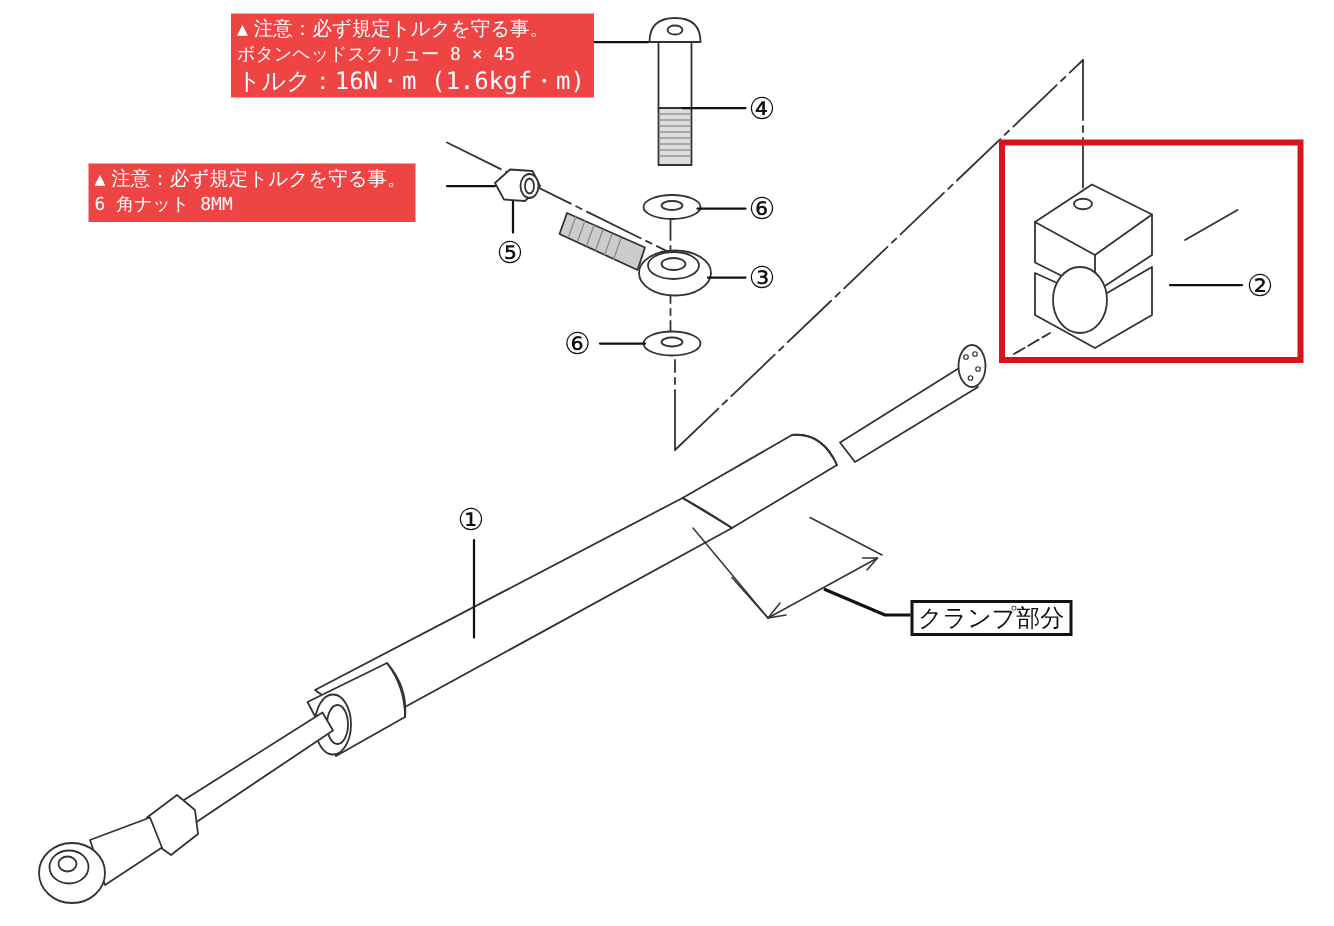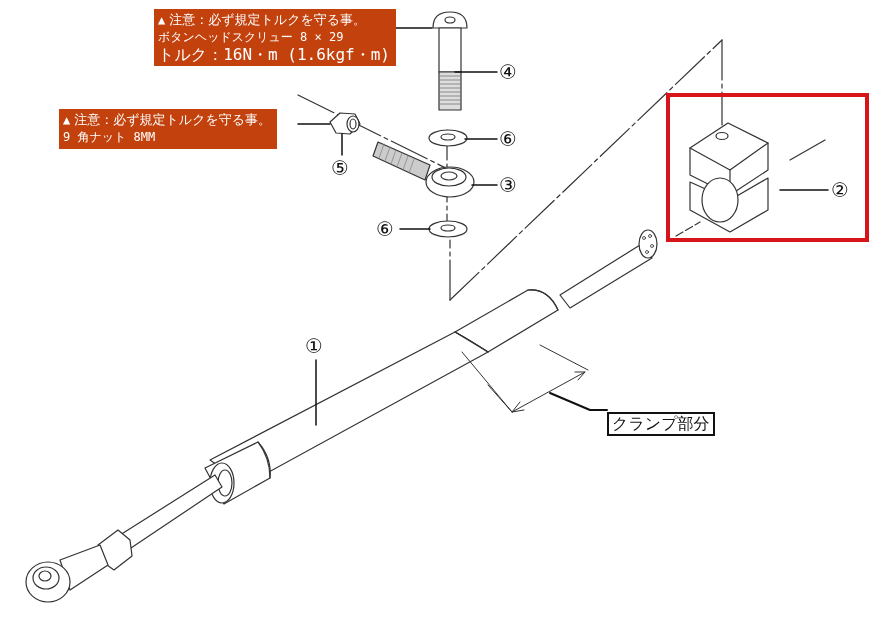--- a/index.html
+++ b/index.html
@@ -1,18 +1,18 @@
 <!DOCTYPE html>
 <html><head>
 <meta charset="utf-8">
 <style>
   html,body{margin:0;padding:0;background:#fff;}
   body{width:889px;height:617px;position:relative;overflow:hidden;font-family:"DejaVu Sans","Liberation Sans",sans-serif;}
   svg.art{position:absolute;left:0;top:0;}
-  .note{position:absolute;background:#c2410c;color:#fff;font-family:"DejaVu Sans Mono","Liberation Mono",monospace;padding:2px 6px 3px 4px;line-height:17px;}
+  .note{position:absolute;background:#ef4444;color:#fff;font-family:"DejaVu Sans Mono","Liberation Mono",monospace;padding:2px 6px 3px 4px;line-height:17px;}
   .note .l1{font-size:13px;display:block;white-space:nowrap;}
   .note .l2{font-size:12px;display:block;white-space:nowrap;}
   .note .l3{font-size:16px;display:block;white-space:nowrap;}
   .warn{display:inline-block;margin-right:4px;font-size:12px;}
   .callout{position:absolute;font-size:20px;line-height:20px;color:#111;font-family:"DejaVu Sans",sans-serif;}
   .clamp-label{position:absolute;border:2px solid #111;background:#fff;font-size:16px;padding:0 3px;line-height:20px;color:#111;white-space:nowrap;}
   .highlight{position:absolute;border:4px solid #d7141a;box-sizing:border-box;}
 </style>
 </head>
 <body>
@@ -141,30 +141,30 @@
     <line x1="780" y1="190" x2="828" y2="190"></line>
     <line x1="316" y1="360" x2="316" y2="425"></line>
     <line x1="392" y1="28" x2="432" y2="28"></line>
   </g>
 </svg>
 
 <div class="highlight" style="left:666px;top:93px;width:203px;height:149px;"></div>
 
 <div class="note" style="left:154px;top:9px;">
   <span class="l1"><span class="warn">▲</span><span>注意：必ず規定トルクを守る事。</span></span>
-  <span class="l2">ボタンヘッドスクリュー 8 × 29</span>
+  <span class="l2">ボタンヘッドスクリュー 8 × 45</span>
   <span class="l3">トルク：16N・m (1.6kgf・m)</span>
 </div>
 
 <div class="note" style="left:59px;top:109px;">
   <span class="l1"><span class="warn">▲</span><span>注意：必ず規定トルクを守る事。</span></span>
-  <span class="l2">9 角ナット 8MM</span>
+  <span class="l2">6 角ナット 8MM</span>
 </div>
 
 <div class="callout" style="left:499px;top:62px;">④</div>
 <div class="callout" style="left:499px;top:129px;">⑥</div>
 <div class="callout" style="left:499px;top:175px;">③</div>
 <div class="callout" style="left:376px;top:219px;">⑥</div>
 <div class="callout" style="left:331px;top:158px;">⑤</div>
 <div class="callout" style="left:831px;top:180px;">②</div>
 <div class="callout" style="left:305px;top:336px;">①</div>
 
-<div class="clamp-label" style="left:607px;top:412px;text-align:right;">クランプ部分</div>
+<div class="clamp-label" style="left:607px;top:400px;text-align:right;">クランプ部分</div>
 
 </body></html>

